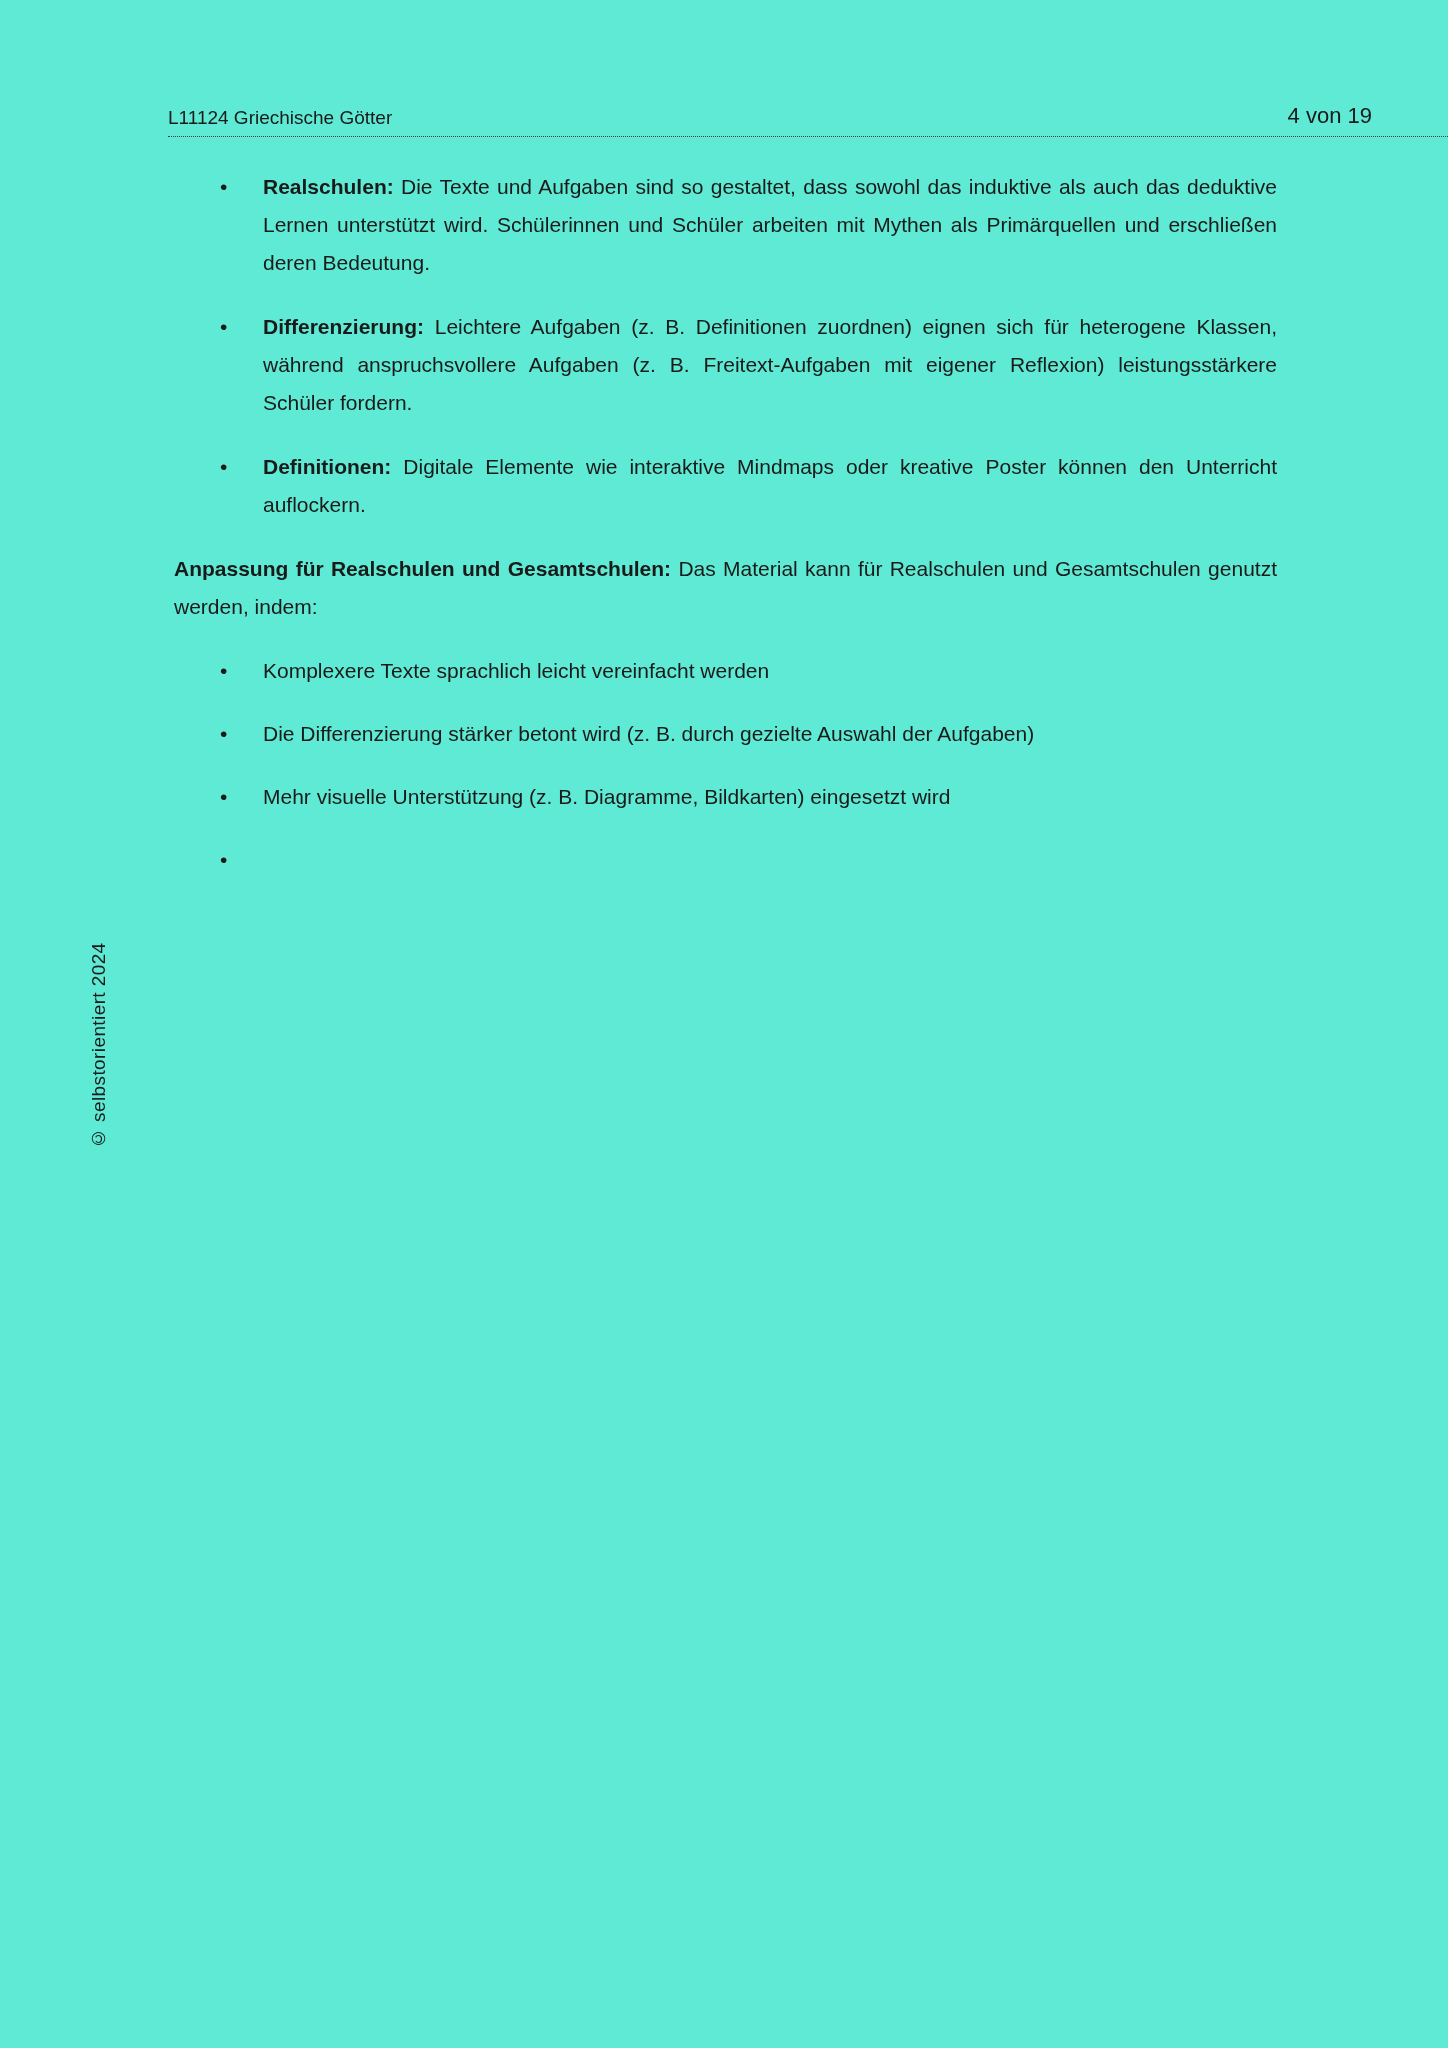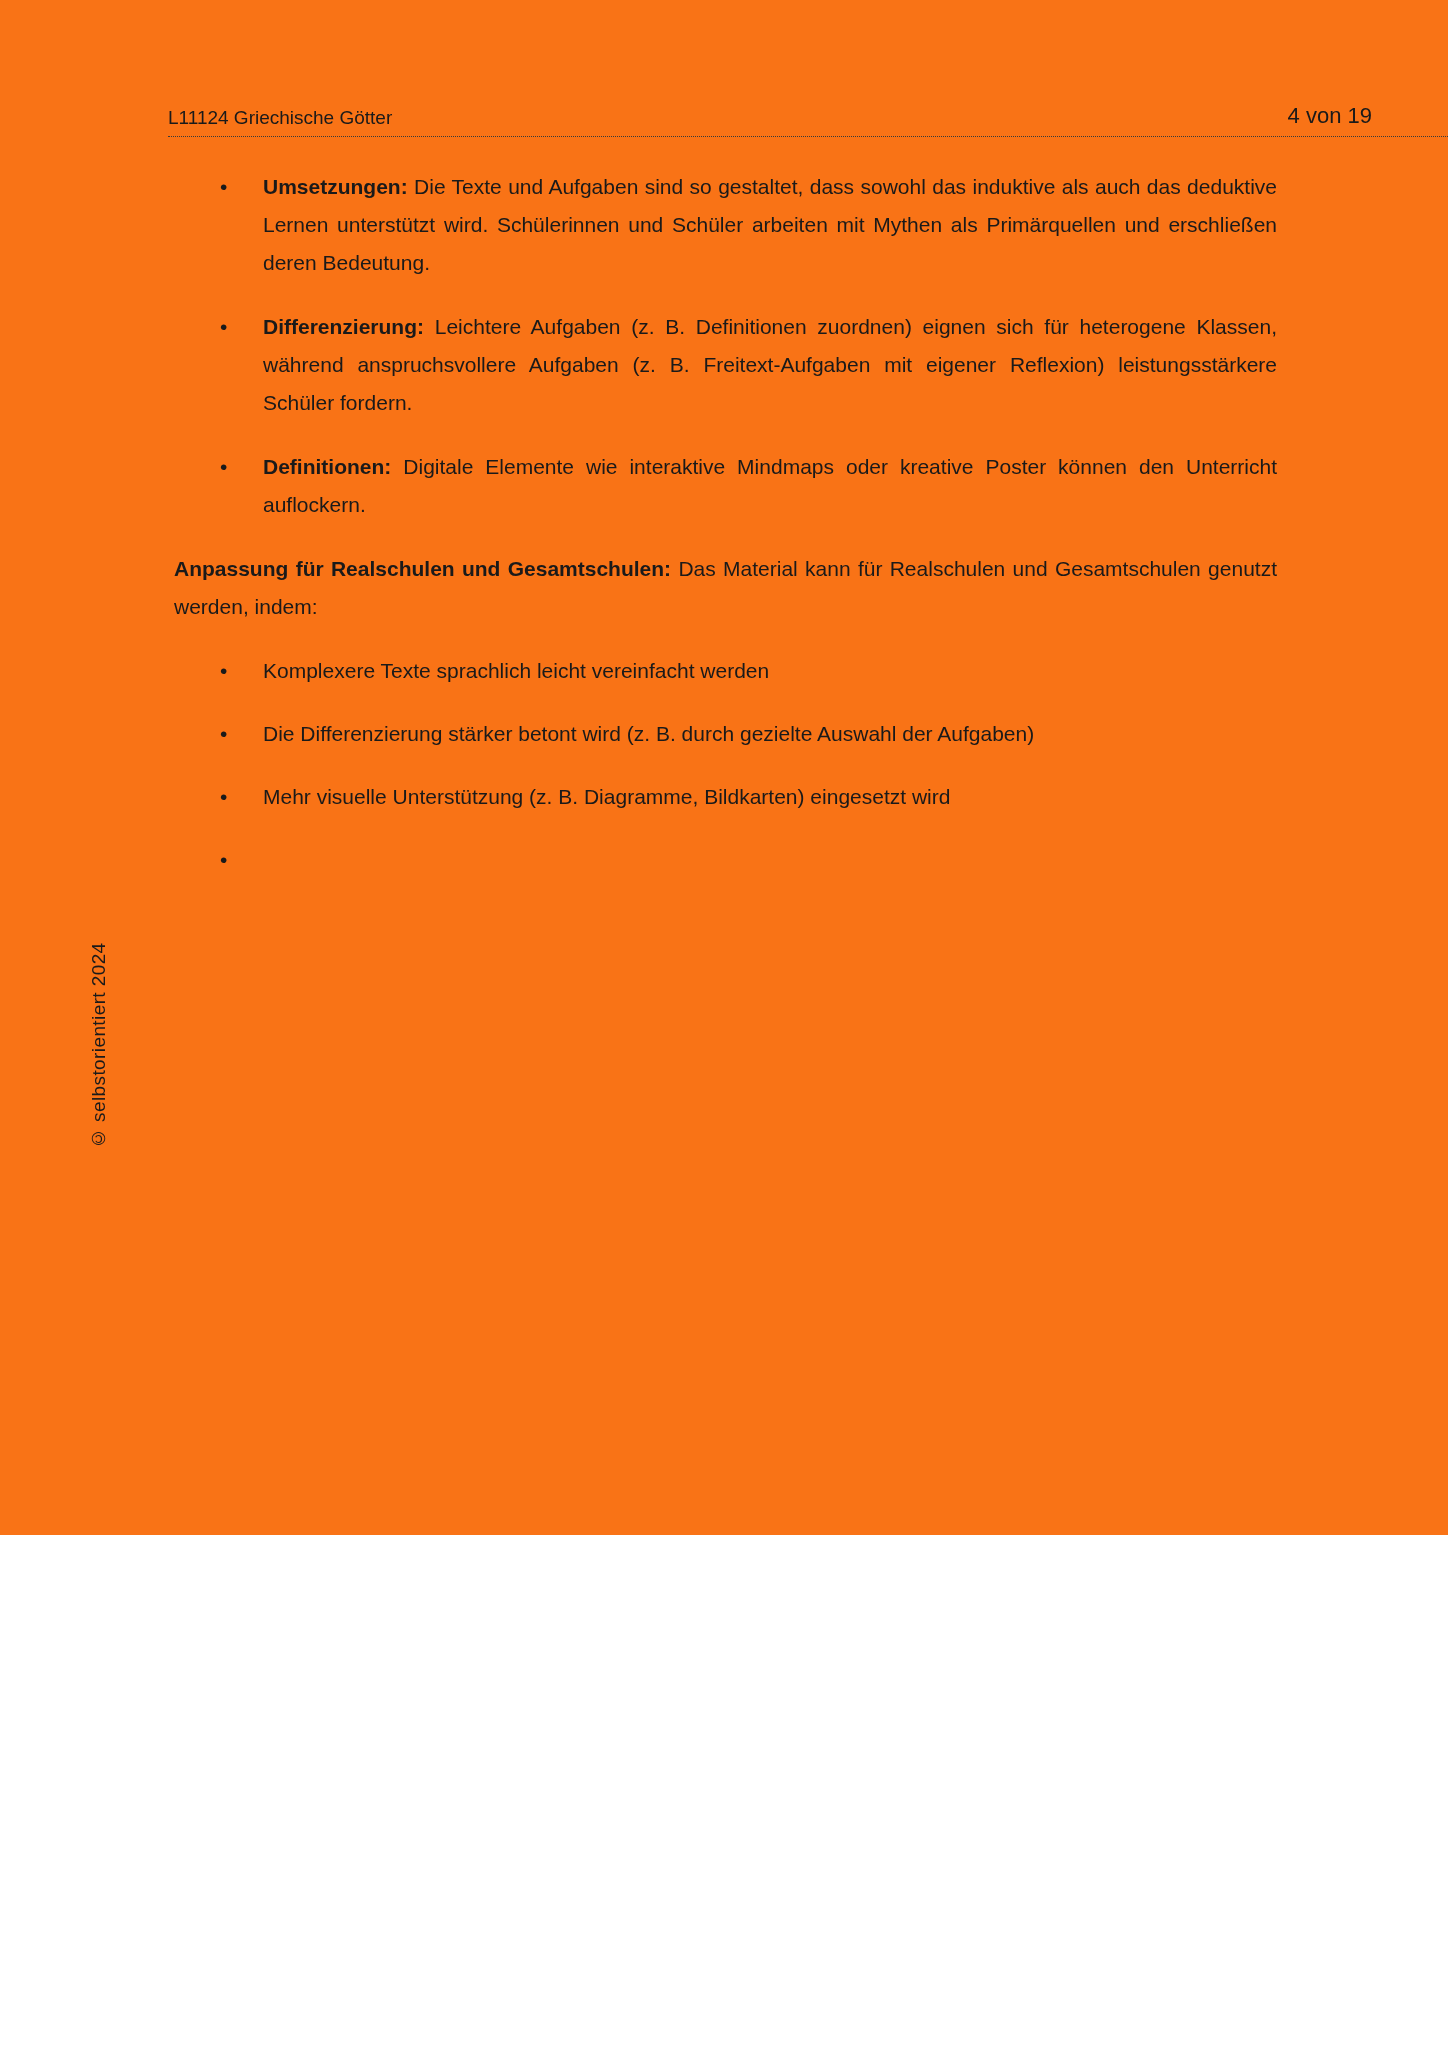--- a/index.html
+++ b/index.html
@@ -1,21 +1,21 @@
 <!DOCTYPE html>
 <html><head>
 <meta charset="utf-8">
 <style>
   * { margin: 0; padding: 0; box-sizing: border-box; }
   html, body { background: #ffffff; }
   .page {
     position: relative;
     width: 1448px;
-    height: 1535px;
-    background: #f97316;
+    height: 2048px;
+    background: #5eead4;
     color: #1a1a1a;
     font-family: "Liberation Sans", sans-serif;
     overflow: hidden;
   }
   .header {
     position: absolute;
     left: 168px;
     right: 0;
     top: 103px;
     display: flex;
@@ -78,21 +78,21 @@
     <span class="header-right">4 von 19</span>
   </div>
 
   <div class="side-note">© selbstorientiert 2024</div>
 
   <div class="content">
 
     <div class="main-bullets">
       <div class="bullet-item">
         <span class="marker">•</span>
-        <span class="b-label">Umsetzungen:</span>
+        <span class="b-label">Realschulen:</span>
         <span class="b-text">Die Texte und Aufgaben sind so gestaltet, dass sowohl das induktive als auch das deduktive Lernen unterstützt wird. Schülerinnen und Schüler arbeiten mit Mythen als Primärquellen und erschließen deren Bedeutung.</span>
       </div>
       <div class="bullet-item">
         <span class="marker">•</span>
         <span class="b-label">Differenzierung:</span>
         <span class="b-text">Leichtere Aufgaben (z. B. Definitionen zuordnen) eignen sich für heterogene Klassen, während anspruchsvollere Aufgaben (z. B. Freitext-Aufgaben mit eigener Reflexion) leistungsstärkere Schüler fordern.</span>
       </div>
       <div class="bullet-item">
         <span class="marker">•</span>
         <span class="b-label">Definitionen:</span>

